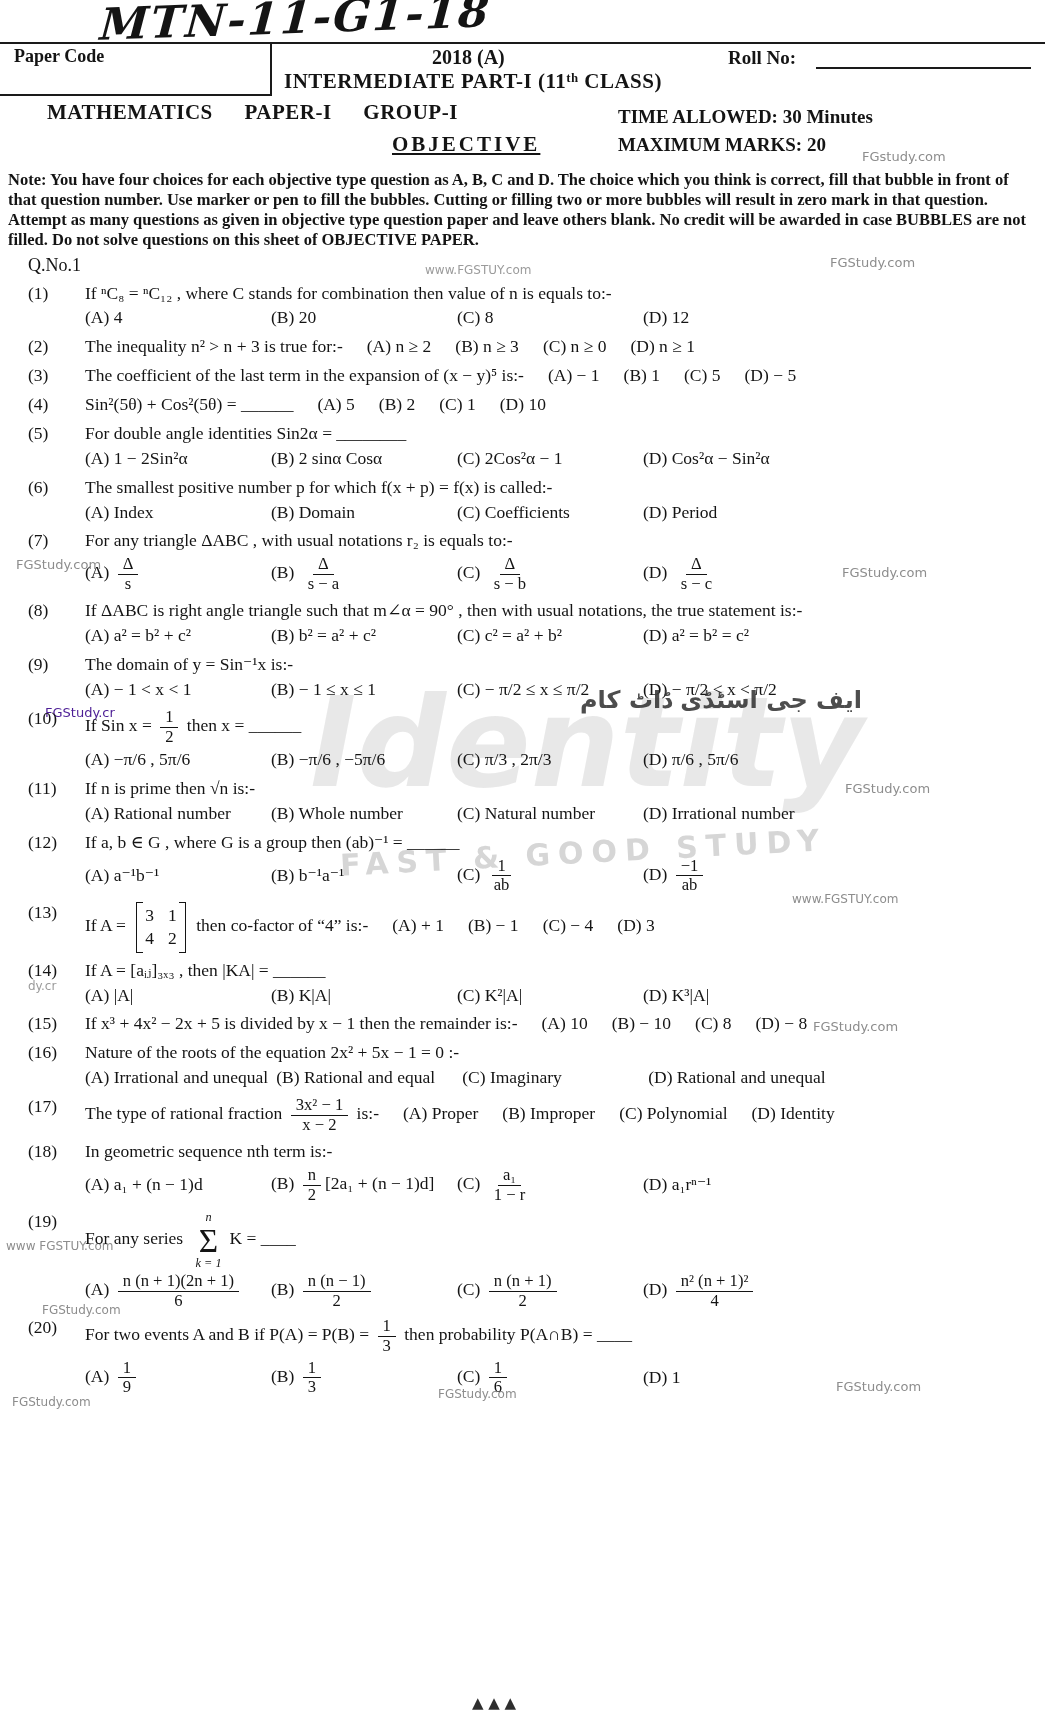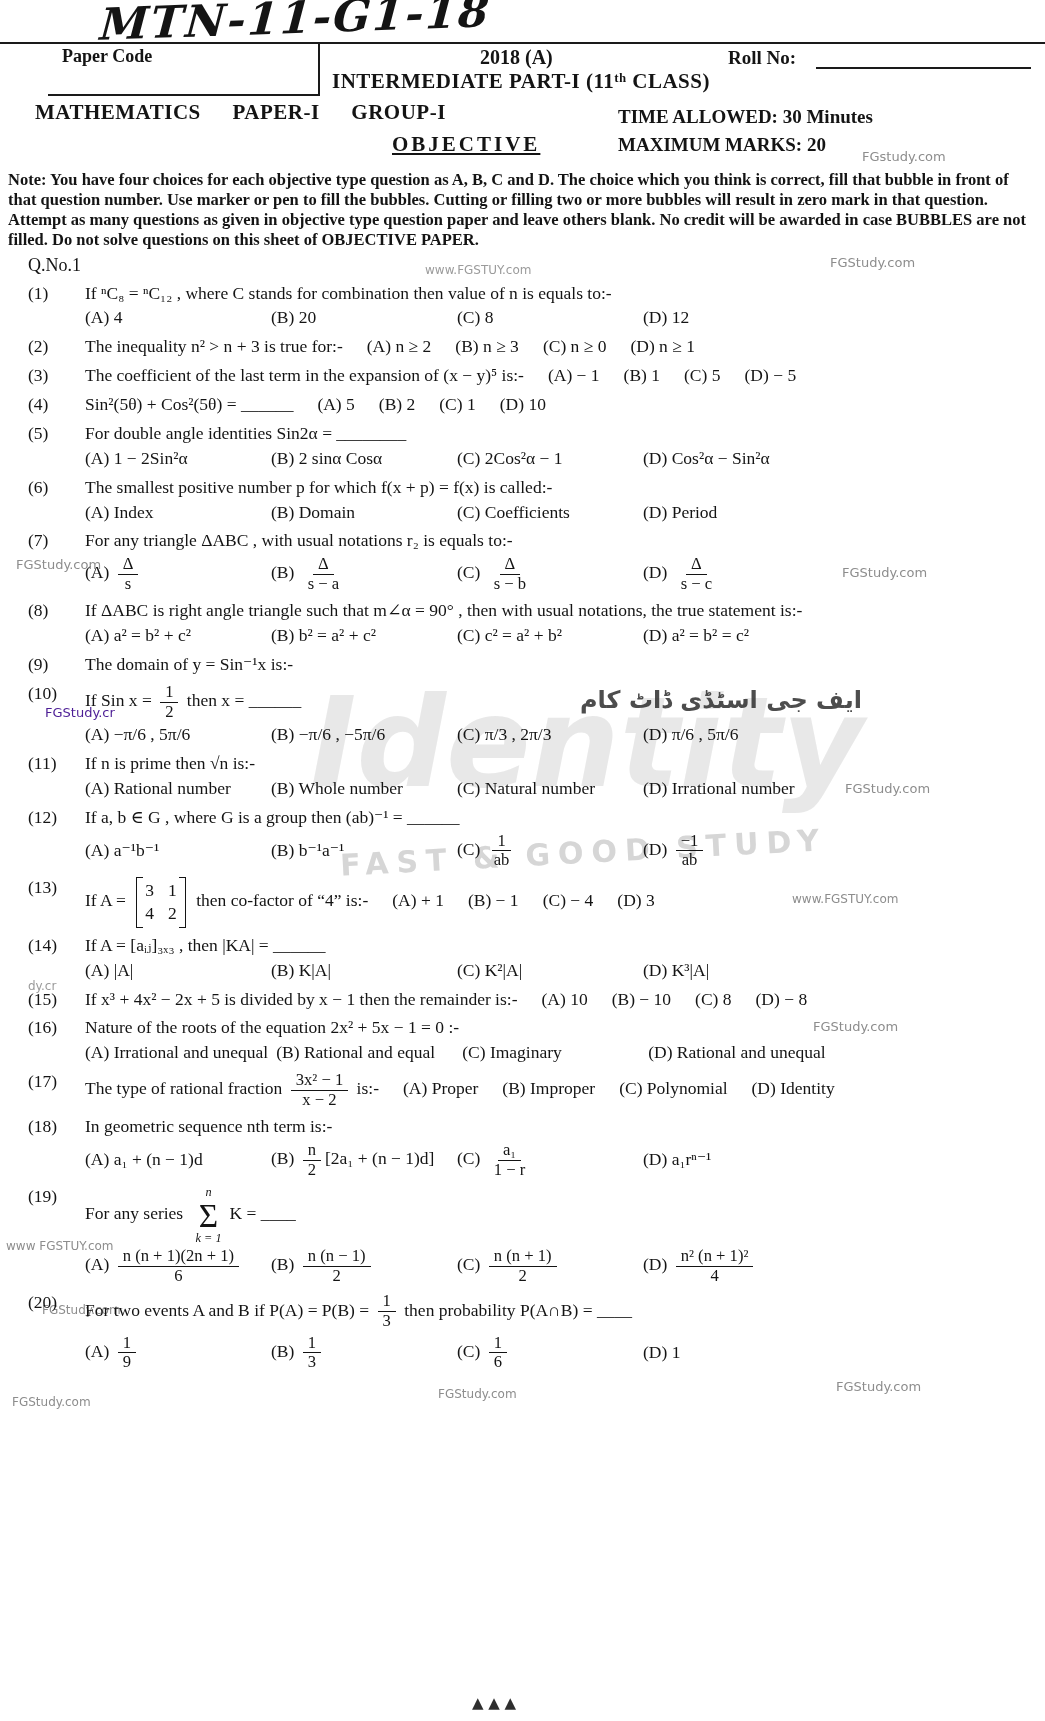--- a/index.html
+++ b/index.html
@@ -19,41 +19,41 @@
   .handwritten{
     position:absolute;top:-8px;left:100px;
     font-family:"DejaVu Serif",serif;
     font-size:44px;font-weight:bold;font-style:italic;
     transform:rotate(-2deg) skewX(-6deg);
     letter-spacing:2px;z-index:3;
   }
   .head-box{
     margin-top:42px;
     border-top:2px solid #1a1a1a;
-    display:flex;align-items:stretch;padding-left:48px;
+    display:flex;align-items:stretch;
   }
   .code-cell{
     flex:0 0 272px;
     border-right:2px solid #1a1a1a;
     border-bottom:2px solid #1a1a1a;
     padding:2px 10px 2px 14px;box-sizing:border-box;
   }
   .pc-label{font-weight:bold;font-size:18px;}
   .pc-row{display:flex;align-items:baseline;}
   .pc-row .num-label{font-weight:bold;font-size:18px;}
   .pc-value{font-weight:bold;font-size:30px;margin:0 auto;letter-spacing:2px;}
   .head-right{flex:1;display:flex;flex-direction:column;justify-content:flex-end;padding:2px 0;}
   .hr-top{display:flex;align-items:flex-end;}
   .year{font-weight:bold;font-size:20px;margin-left:160px;}
   .rollno-wrap{margin-left:auto;margin-right:14px;display:flex;align-items:flex-end;gap:20px;}
   .roll-label{font-weight:bold;font-size:19px;}
   .roll-line{display:inline-block;width:215px;border-bottom:2px solid #1a1a1a;height:16px;}
   .hr-bottom{font-weight:bold;font-size:21px;margin-left:12px;letter-spacing:.5px;}
   .title-row{position:relative;margin-top:4px;height:30px;}
-  .subject{font-weight:bold;font-size:21px;margin-left:35px;word-spacing:26px;letter-spacing:.5px;}
+  .subject{font-weight:bold;font-size:21px;margin-left:47px;word-spacing:26px;letter-spacing:.5px;}
   .time{position:absolute;left:618px;top:6px;font-weight:bold;font-size:19px;}
   .obj-row{position:relative;margin-top:2px;height:32px;}
   .objective{font-weight:bold;font-size:21px;margin-left:392px;text-decoration:underline;letter-spacing:3px;}
   .marks{position:absolute;left:618px;top:2px;font-weight:bold;font-size:19px;}
   
   .note{
     margin:6px 10px 4px 8px;
     font-weight:bold;font-size:16.5px;line-height:1.22;
     text-align:left;
   }
@@ -227,20 +227,26 @@
               <span class="opt">(B) b² = a² + c²</span>
               <span class="opt">(C) c² = a² + b²</span>
               <span class="opt">(D) a² = b² = c²</span>
             </div>
           </div>
         </div>
         <div class="question">
           <span class="qnum">(9)</span>
           <div class="qbody">
             <div class="stem-line"><span>The domain of  y = Sin⁻¹x  is:-</span></div>
+            <div class="options-row">
+              <span class="opt">(A) − 1 &lt; x &lt; 1</span>
+              <span class="opt">(B) − 1 ≤ x ≤ 1</span>
+              <span class="opt">(C) − π/2 ≤ x ≤ π/2</span>
+              <span class="opt">(D) − π/2 &lt; x &lt; π/2</span>
+            </div>
           </div>
         </div>
         <div class="question">
           <span class="qnum">(10)</span>
           <div class="qbody">
             <div class="stem-line"><span>If  Sin x = <span class="frac">
                   <span class="num">1</span>
                   <span class="den">2</span>
                 </span>  then  x = ______</span></div>
             <div class="options-row">

